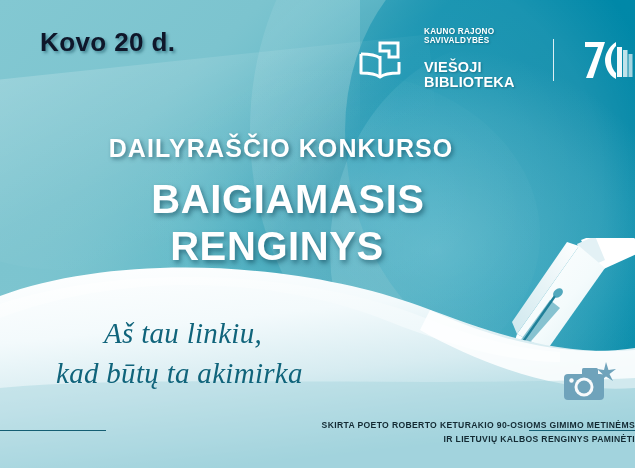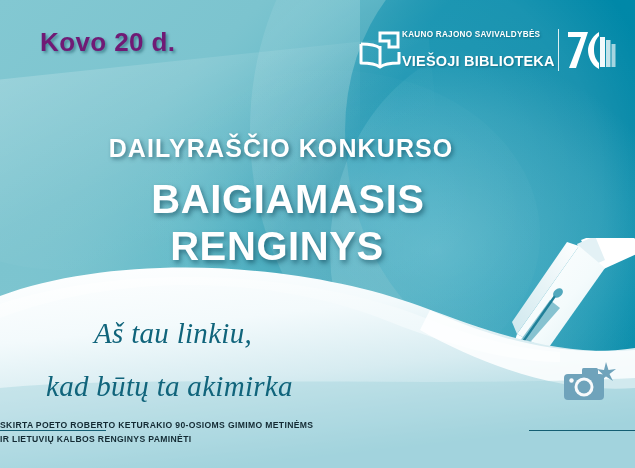--- a/index.html
+++ b/index.html
@@ -70,21 +70,21 @@
   .wave {
     position: absolute;
     left: 0; bottom: 0;
     width: 635px; height: 230px;
   }
 
   
   .date-block {
     position: absolute;
     left: 40px; top: 28px;
-    color: #701a75;
+    color: #0f172a;
     text-shadow: 2px 2px 3px rgba(0,60,78,0.45);
     letter-spacing: 0.4px;
   }
   .date-line-1 {
     font-size: 26px;
     font-weight: bold;
     line-height: 1.12;
   }
   .date-line-2 {
     font-size: 19px;
@@ -92,21 +92,21 @@
     line-height: 1.2;
     margin-top: 2px;
   }
 
   
   .logo-block {
     position: absolute;
     left: 358px; top: 28px;
     display: flex;
     align-items: center;
-    gap: 0;
+    gap: 22px;
   }
   .logo-mark { flex: 0 0 auto; }
   .logo-text {
     color: #ffffff;
     text-shadow: 1px 1px 2px rgba(0,60,78,0.40);
     line-height: 1.08;
   }
   .logo-t1 {
     font-size: 8.2px;
     font-weight: bold;
@@ -160,43 +160,43 @@
     font-weight: bold;
     letter-spacing: 0.6px;
     margin-top: 2px;
     text-shadow: 2px 3px 5px rgba(0,50,68,0.5);
     padding-left: 10px;
   }
 
   
   .quote {
     position: absolute;
-    left: 46px; top: 316px;
+    left: 56px; top: 316px;
     color: #10647b;
     font-family: "Liberation Serif", serif;
     font-style: italic;
     line-height: 1.18;
   }
   .quote-l1 {
     font-size: 29px;
     padding-left: 48px;
     letter-spacing: 0.3px;
   }
   .quote-l2 {
     font-size: 29px;
     letter-spacing: 0.3px;
-    margin-top: 19px;
+    margin-top: 6px;
   }
 
   
   .footer {
     position: absolute;
     left: 0; bottom: 22px;
     width: 635px;
-    text-align: left;
+    text-align: right;
     color: #132a33;
     font-size: 8.6px;
     font-weight: bold;
     letter-spacing: 0.35px;
     line-height: 1.65;
   }
   .rule {
     position: absolute;
     height: 1.5px;
     background: #145e73;

